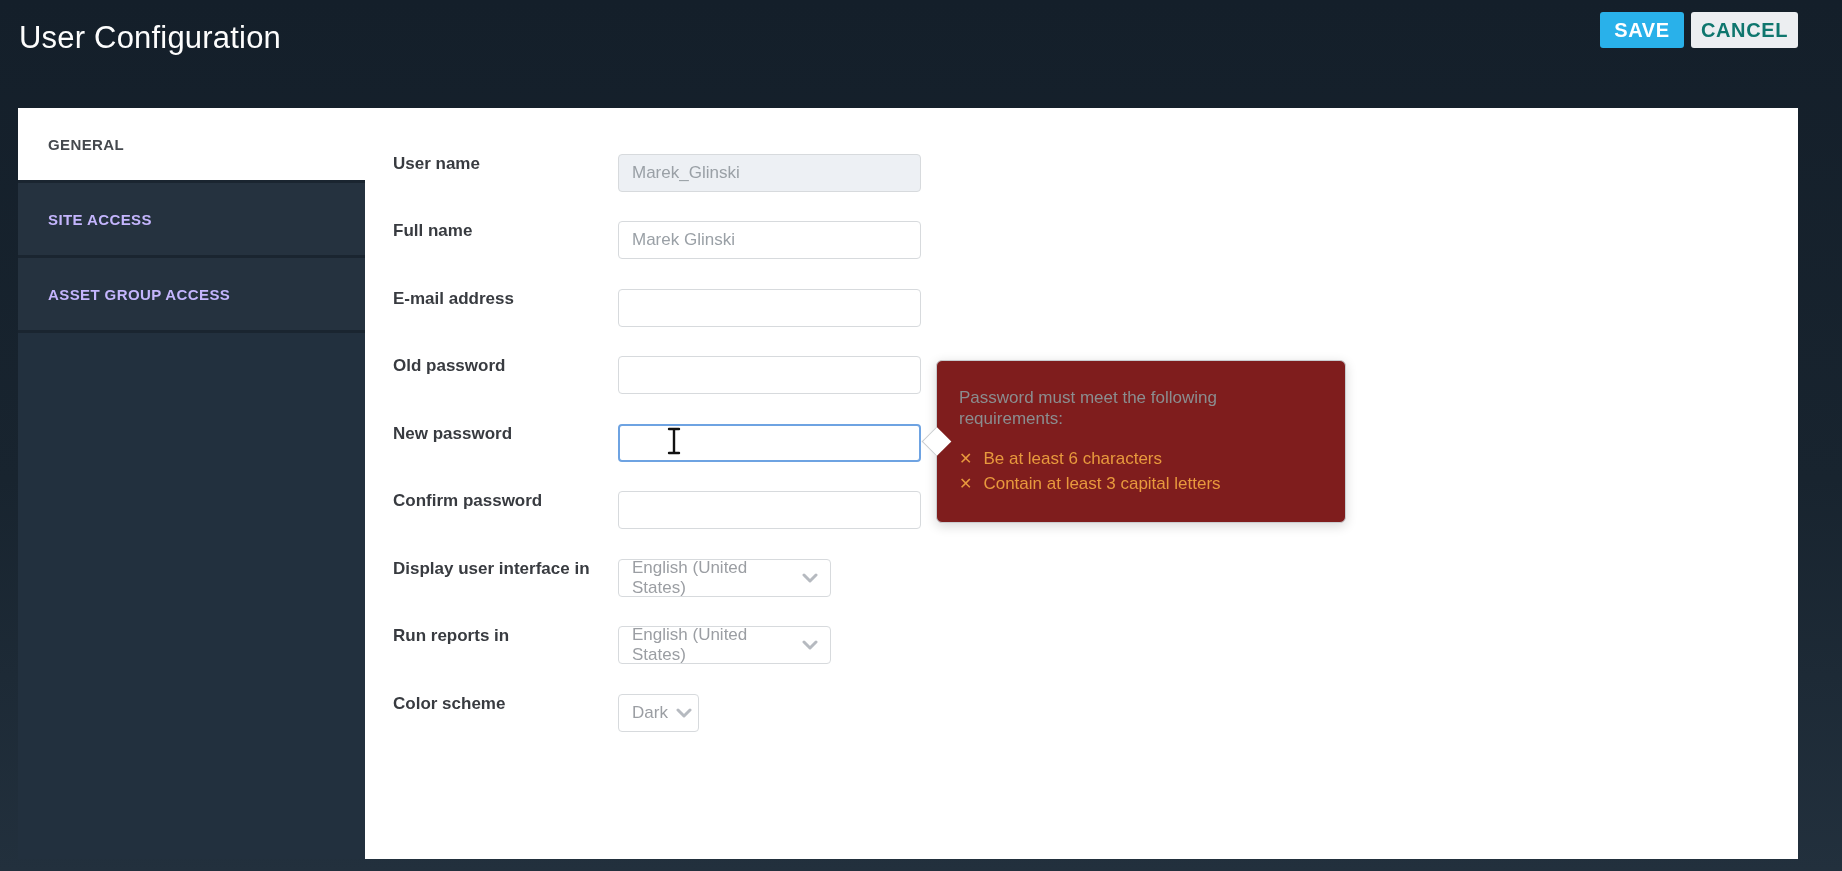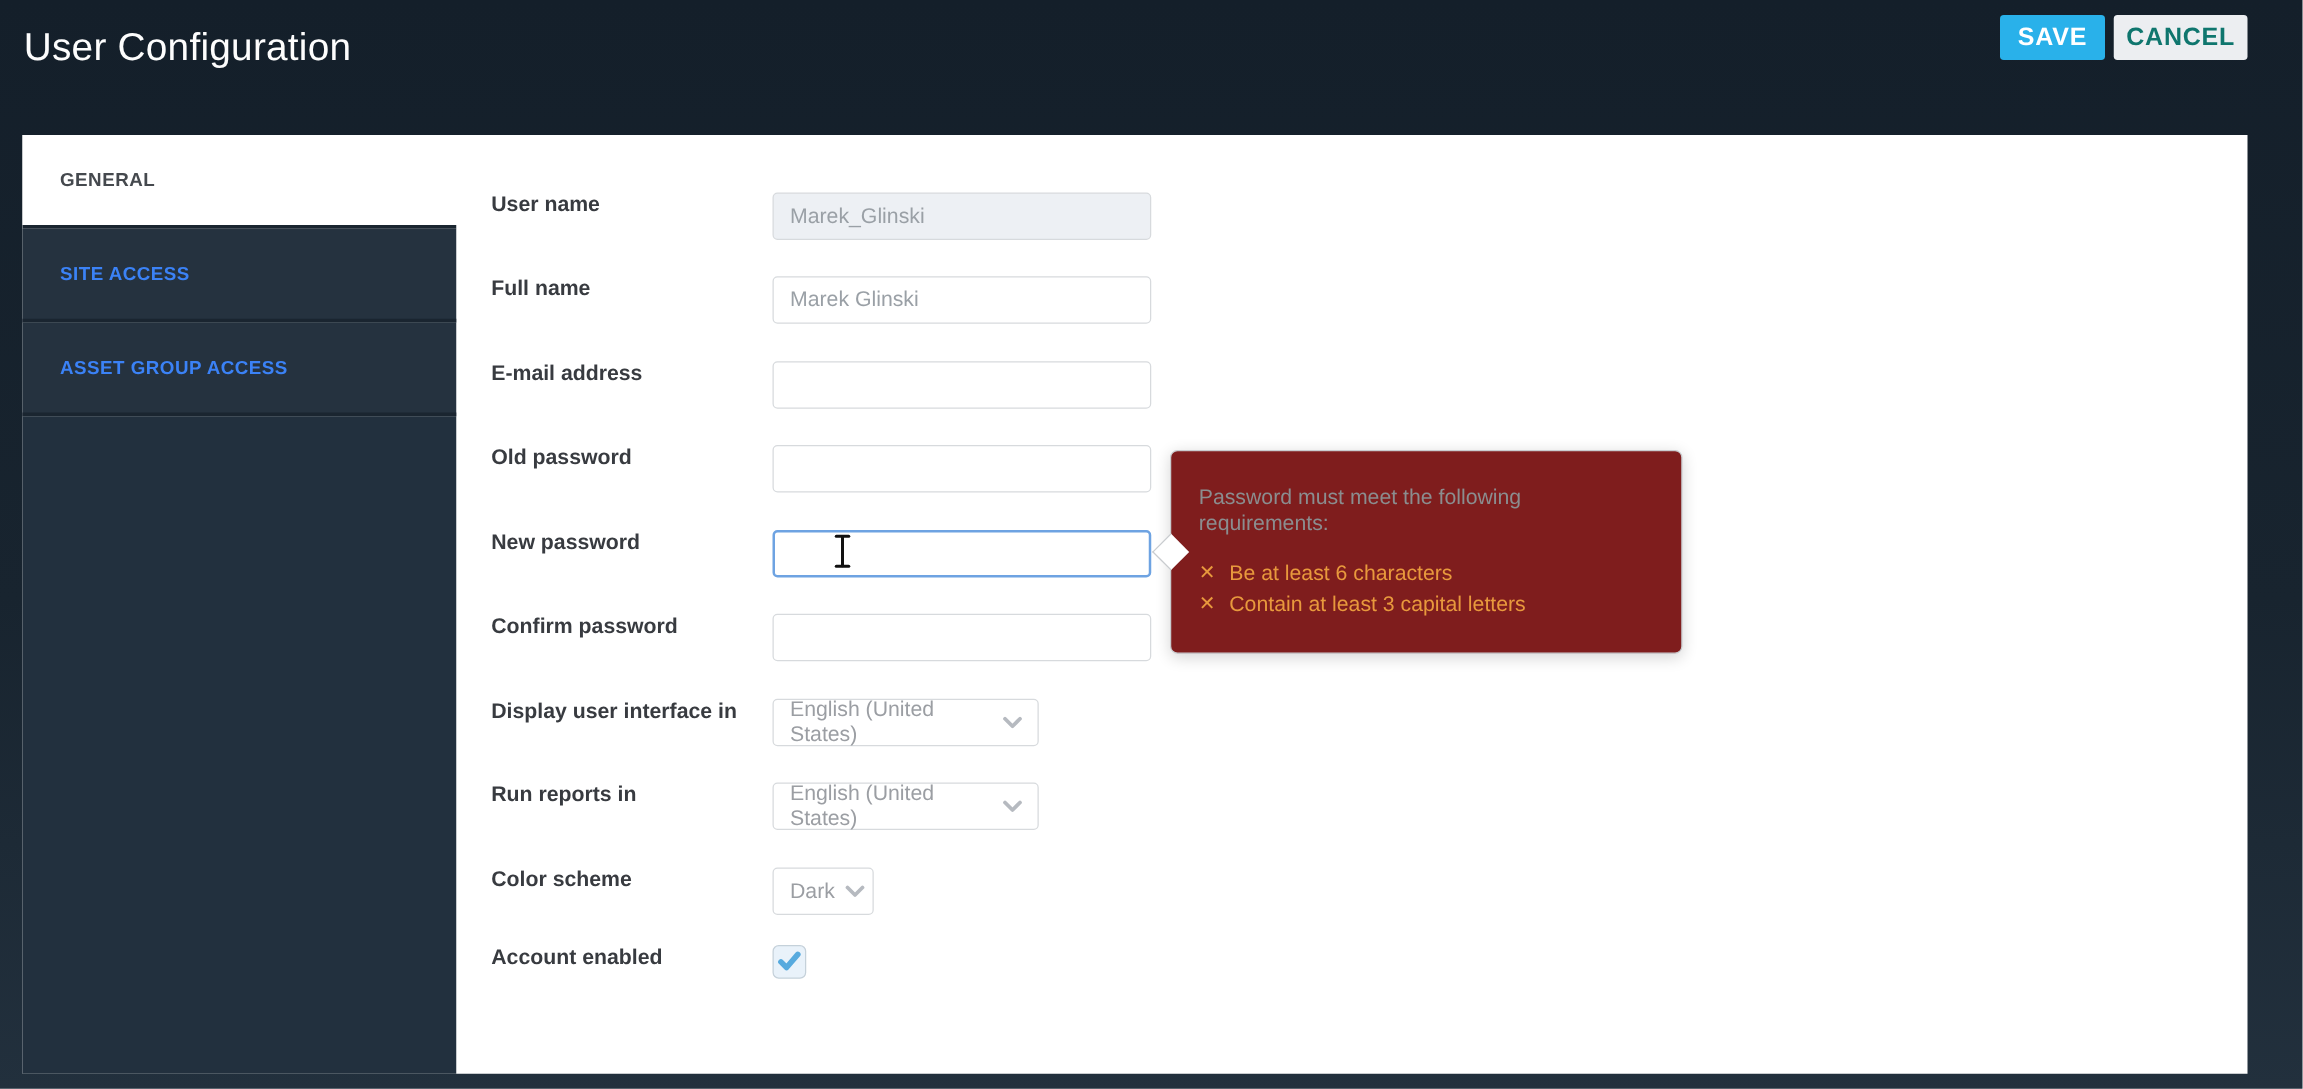--- a/index.html
+++ b/index.html
@@ -27,21 +27,21 @@
     position:absolute;left:18px;top:108px;width:1780px;height:751px;
     background:#ffffff;
     text-decoration:underline;
   }
 
   
   .sidebar{position:absolute;left:0;top:0;bottom:0;width:347px;
            display:flex;flex-direction:column;}
   .tab{height:75px;box-sizing:border-box;border-bottom:3px solid #1a2530;
        display:flex;align-items:center;padding-left:30px;
-       background:#25323f;color:#3b82f6;cursor:pointer;
+       background:#25323f;color:#c4b5fd;cursor:pointer;
        font-size:15px;font-weight:700;letter-spacing:.4px;}
   .tab.active{background:#ffffff;color:#45494e;}
   .sidebar-filler{flex:1;background:#22303e;}
 
   
   .row{position:absolute;left:375px;display:flex;align-items:flex-start;height:38px;}
   .lbl{width:225px;font-size:17px;font-weight:700;color:#383b40;}
   .txt{width:303px;height:38px;box-sizing:border-box;border:1px solid #d7dadd;
        border-radius:4px;padding:12px 13px;font-size:17px;color:#9aa0a6;
        background:#fff;outline:none;font-family:inherit;}
@@ -154,28 +154,20 @@
     <div class="row" style="top:586px">
       <span class="lbl">Color scheme</span>
       <div class="select sm">
         <span>Dark</span>
         <svg class="chevron" width="16" height="10" viewBox="0 0 16 10">
           <polyline points="2,2 8,8 14,2" fill="none" stroke="#b6bac0" stroke-width="3" stroke-linecap="round" stroke-linejoin="round"></polyline>
         </svg>
       </div>
     </div>
 
-    <div class="row" style="top:648px">
-      <span class="lbl">Account enabled</span>
-      <span class="checkbox">
-        <svg width="21" height="21" viewBox="0 0 28 28">
-          <polyline points="5,14 11,20 23,6" fill="none" stroke="#57aade" stroke-width="6" stroke-linecap="round" stroke-linejoin="round"></polyline>
-        </svg>
-      </span>
-    </div>
 
     <div class="tooltip">
       <div class="tooltip-arrow"></div>
       <p class="tooltip-title">Password must meet the following requirements:</p>
       <div class="req">
         <span class="x">✕</span>
         <span>Be at least 6 characters</span>
       </div>
       <div class="req">
         <span class="x">✕</span>

